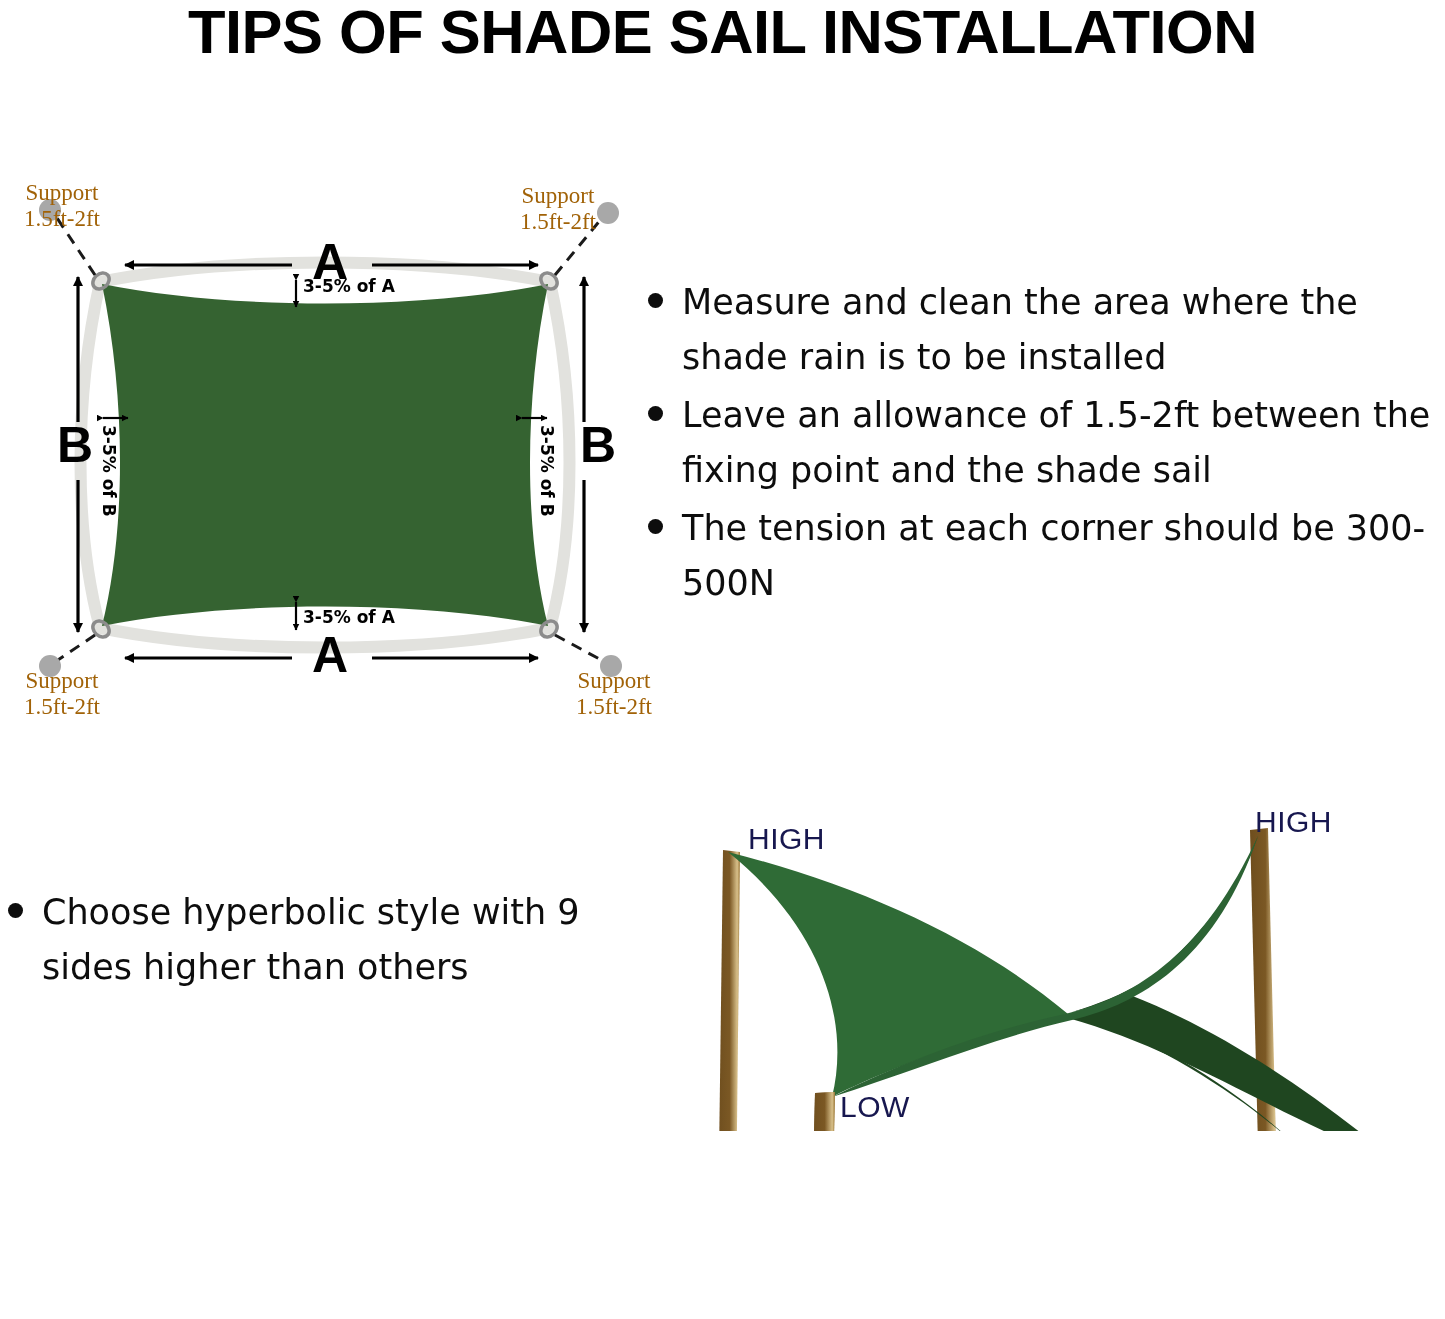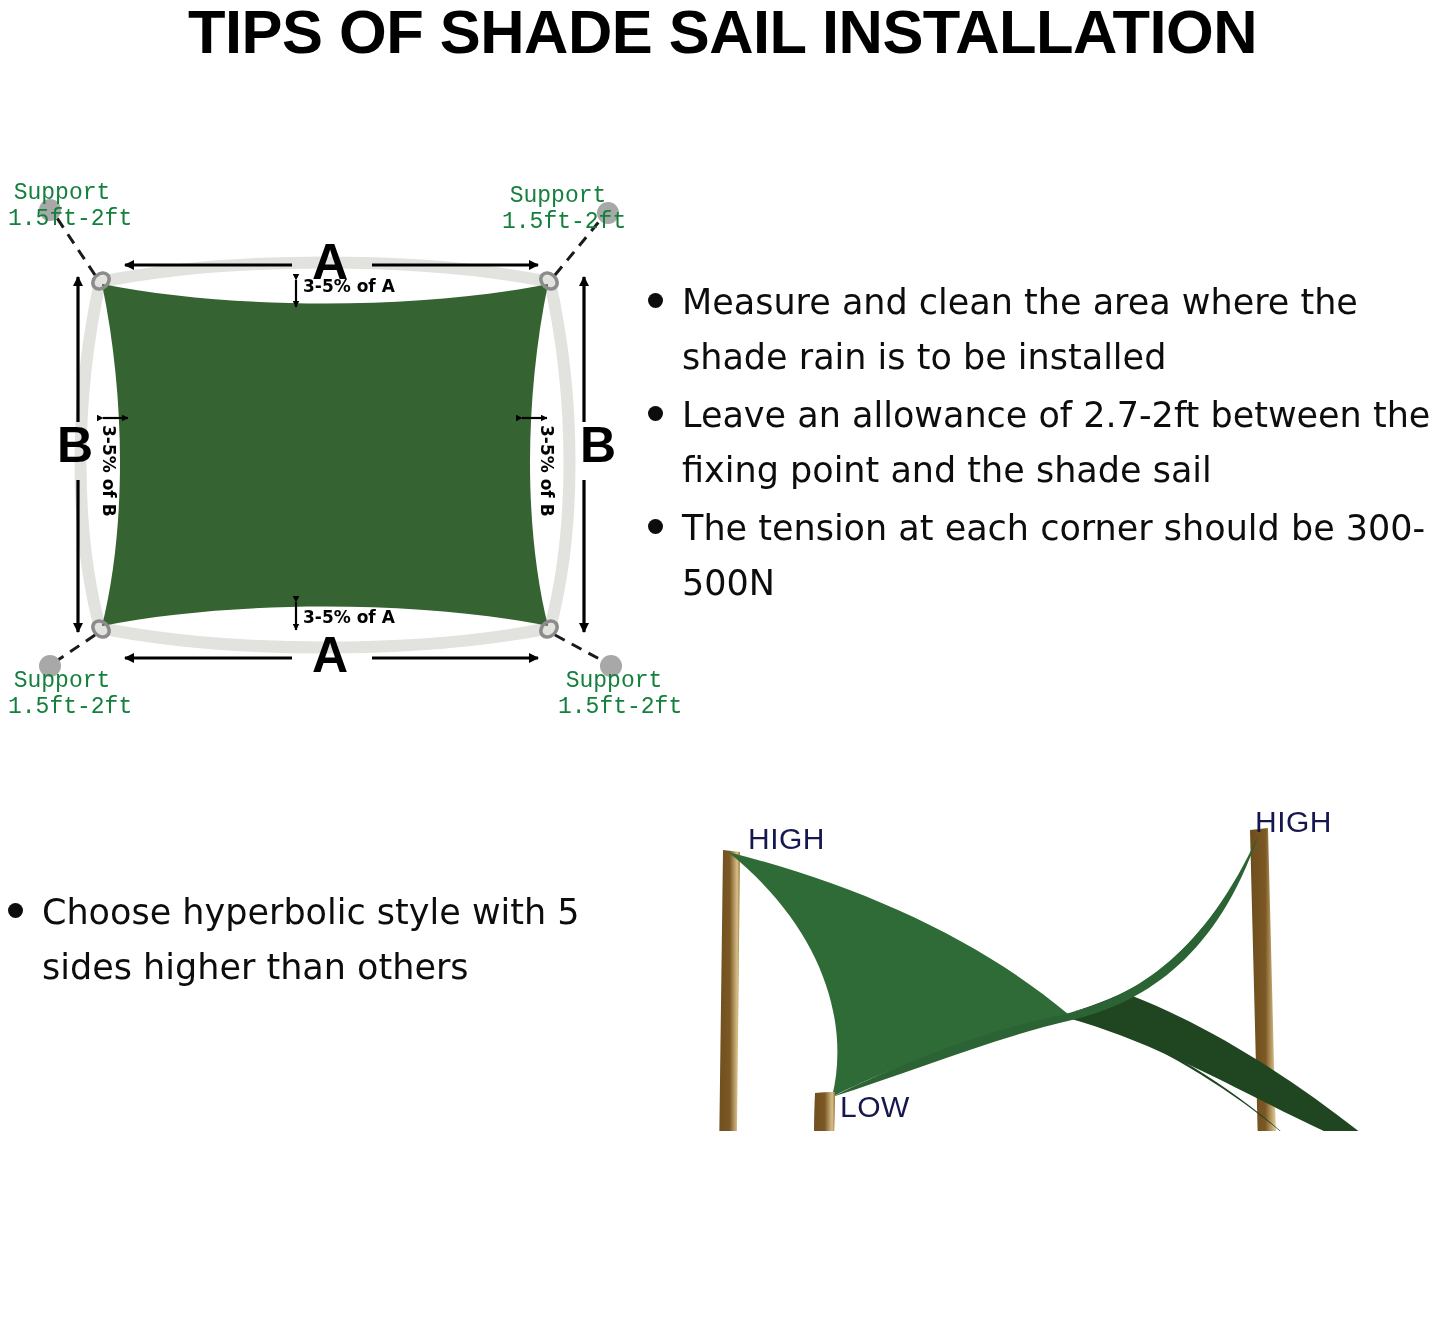--- a/index.html
+++ b/index.html
@@ -30,22 +30,22 @@
     font-size: 62px;
     letter-spacing: -0.5px;
     color: #000000;
     transform: scaleX(0.99);
     white-space: nowrap;
   }
 
   
   .lbl {
     position: absolute;
-    font-family: Liberation Mono, monospace;
-    color: #15803d;
+    font-family: Liberation Serif, serif;
+    color: #a16207;
     white-space: nowrap;
     line-height: 1.15;
   }
   .support-lbl {
     font-size: 23px;
     text-align: center;
     font-weight: 400;
   }
   .dim-big {
     font-family: "Liberation Sans", sans-serif;
@@ -206,30 +206,30 @@
   <div class="lbl pct" style="left:303px; top:277px;">3-5% of A</div>
   <div class="lbl pct" style="left:303px; top:608px;">3-5% of A</div>
   <div class="lbl pct pct-vert" style="left:118px; top:425px;">3-5% of B</div>
   <div class="lbl pct pct-vert" style="left:556px; top:425px;">3-5% of B</div>
 
   <ul class="bullet-list" id="tips-right" style="left:640px; top:275px; width:810px;">
     <li class="bullet-item">
       <span>Measure and clean the area where the shade rain is to be installed</span>
     </li>
     <li class="bullet-item">
-      <span>Leave an allowance of 2.7-2ft between the fixing point and the shade sail</span>
+      <span>Leave an allowance of 1.5-2ft between the fixing point and the shade sail</span>
     </li>
     <li class="bullet-item">
       <span>The tension at each corner should be 300-500N</span>
     </li>
   </ul>
 
   <ul class="bullet-list" id="tips-left" style="left:0px; top:885px; width:630px;">
     <li class="bullet-item">
-      <span>Choose hyperbolic style with 5 sides higher than others</span>
+      <span>Choose hyperbolic style with 9 sides higher than others</span>
     </li>
   </ul>
 
   <svg class="svg-abs" style="left:660px; top:790px;" width="785" height="530" viewBox="0 0 785 530">
     <defs>
       <linearGradient id="poleGrad" x1="0" y1="0" x2="1" y2="0">
         <stop offset="0%" stop-color="#6e4e1e"></stop>
         <stop offset="55%" stop-color="#7b5824"></stop>
         <stop offset="88%" stop-color="#d8c08a"></stop>
         <stop offset="100%" stop-color="#9a7636"></stop>

